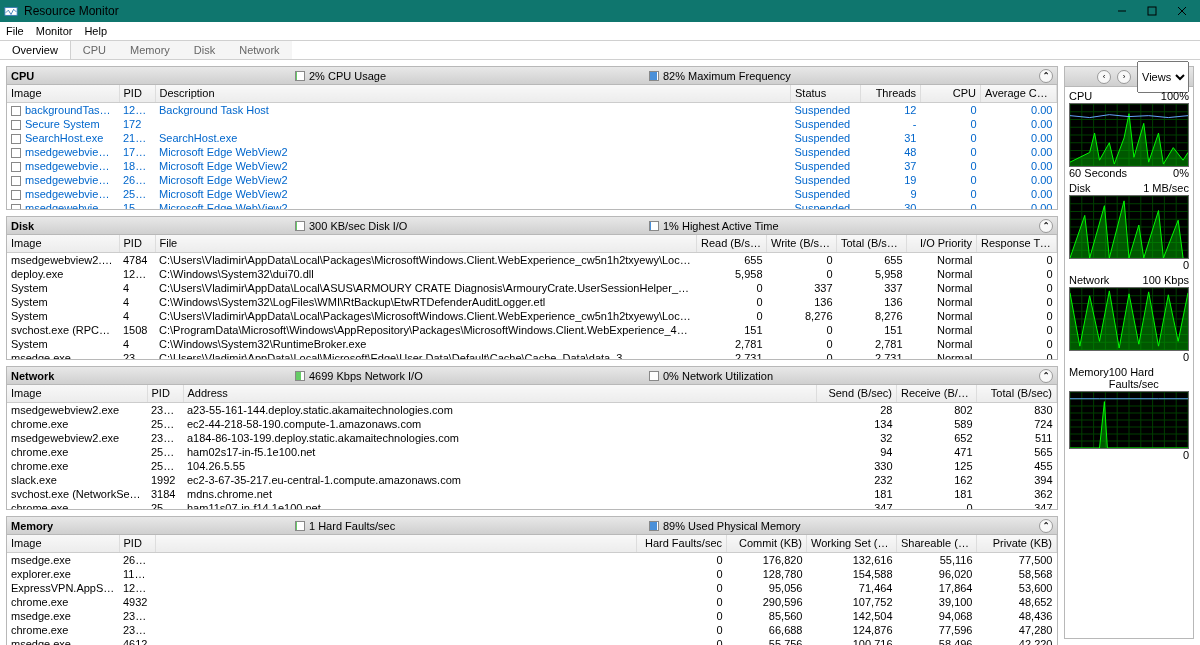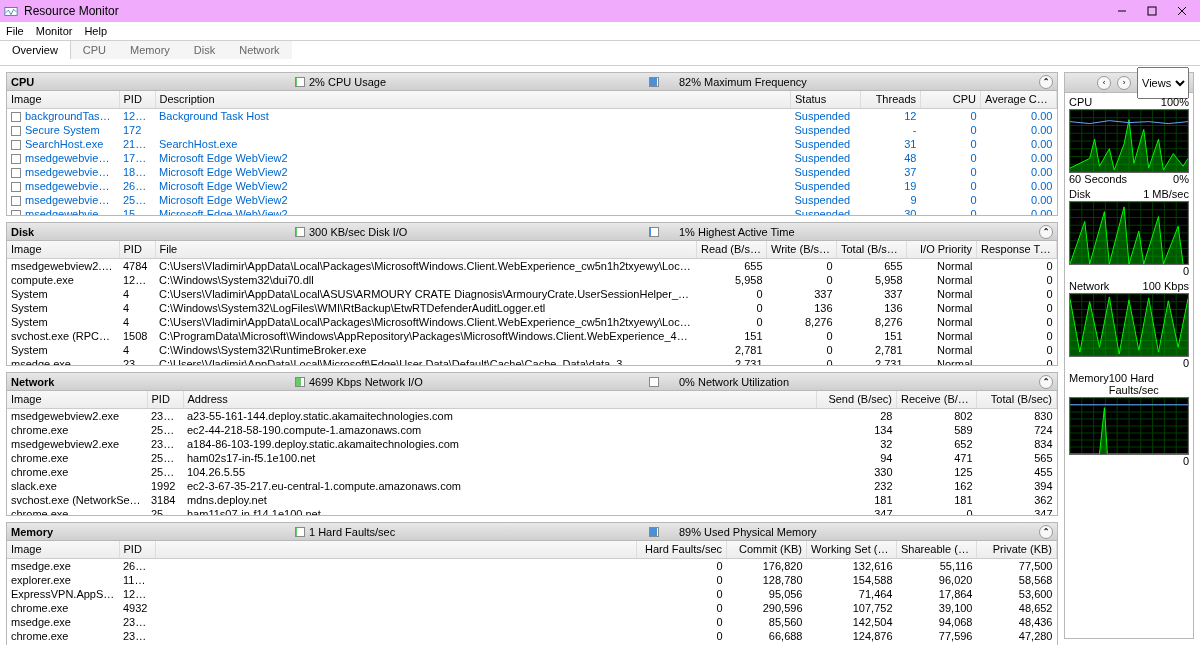--- a/index.html
+++ b/index.html
@@ -1,40 +1,40 @@
 <!DOCTYPE html>
 <html><head>
 <meta charset="utf-8">
 <style>
 * { margin: 0; padding: 0; box-sizing: border-box; font-family: "Segoe UI", Tahoma, sans-serif; font-size: 11px; }
 body { background: #fff; width: 1200px; height: 645px; overflow: hidden; display: flex; flex-direction: column; }
 
-.titlebar { height: 22px; display: flex; align-items: center; padding: 0 4px; background: #f0abfc; }
+.titlebar { height: 22px; display: flex; align-items: center; padding: 0 4px; background: #0f766e; }
 .titlebar .app-icon { width: 14px; height: 14px; margin-right: 6px; }
 .titlebar .title { flex: 1; font-size: 12px; }
 .titlebar .win-btns { display: flex; gap: 18px; padding-right: 8px; }
 .titlebar .win-btn { width: 12px; height: 12px; display: flex; align-items: center; justify-content: center; cursor: pointer; }
 
 .menubar { height: 18px; display: flex; align-items: center; gap: 12px; padding: 0 6px; font-size: 12px; }
 .menubar span { cursor: pointer; }
 
-.tabs { height: 26px; border-top: 1px solid #d0d0d0; border-bottom: 1px solid #d0d0d0; display: flex; align-items: flex-start; }
+.tabs { height: 20px; border-top: 1px solid #d0d0d0; border-bottom: 1px solid #d0d0d0; display: flex; align-items: center; }
 .tab { padding: 3px 12px; cursor: pointer; display: flex; align-items: center; color: #666; }
 .tab.active { background: #fff; border-right: 1px solid #d0d0d0; color: #000; }
 .tab:not(.active) { background: #f5f5f5; }
 
 .content-area { flex: 1; display: flex; overflow: hidden; }
 .main-pane { flex: 1; overflow-y: auto; padding: 6px; display: flex; flex-direction: column; gap: 6px; }
 .side-pane { width: 136px; padding: 6px 6px 6px 0; }
 
 .panel { border: 1px solid #b8b8b8; }
 .panel-head { height: 18px; background: linear-gradient(#e8e8e8,#cfcfcf); display: flex; align-items: center; padding: 0 4px; gap: 4px; font-weight: bold; font-size: 11px; border-bottom: 1px solid #b8b8b8; }
 .panel-head .pname { width: 280px; }
 .panel-head .stat { width: 350px; font-weight: normal; display: flex; align-items: center; gap: 4px;}
-.panel-head .stat2 { flex:1; font-weight: normal; display:flex; align-items:center; gap:20px;}
+.panel-head .stat2 { flex:1; font-weight: normal; display:flex; align-items:center; gap:4px;}
 .panel-head .chev { margin-left: auto; width: 14px; height: 14px; border: 1px solid #999; background:#f8f8f8; border-radius:7px; display:flex;align-items:center;justify-content:center; cursor:pointer; font-size:8px;}
 .sq { width:10px; height:10px; border:1px solid #888; background:#fff; display:inline-block; position:relative;}
 .sq::after { content:""; position:absolute; left:0; top:0; bottom:0; background:#6c6; }
 .sq[data-fill="2"]::after{width:2%;} .sq[data-fill="82"]::after{width:82%;background:#4a90d9;}
 .sq[data-fill="g300"]::after{width:15%;} .sq[data-fill="b1"]::after{width:1%;background:#4a90d9;}
 .sq[data-fill="g4699"]::after{width:60%;} .sq[data-fill="b0"]::after{width:0%;}
 .sq[data-fill="g1"]::after{width:3%;} .sq[data-fill="b89"]::after{width:89%;background:#4a90d9;}
 
 table { width: 100%; border-collapse: collapse; table-layout: fixed; }
 th { text-align: left; font-weight: normal; height: 17px; padding: 2px 4px; background: linear-gradient(#f8f8f8,#ececec); border-right: 1px solid #ddd; border-bottom:1px solid #ccc; white-space:nowrap; overflow:hidden; text-overflow:ellipsis;}
@@ -264,21 +264,21 @@
                 <td>msedgewebview2.exe</td>
                 <td>4784</td>
                 <td>C:\Users\Vladimir\AppData\Local\Packages\MicrosoftWindows.Client.WebExperience_cw5n1h2txyewy\LocalState\EBWebView\GrShaderCache\data_1</td>
                 <td class="r">655</td>
                 <td class="r">0</td>
                 <td class="r">655</td>
                 <td class="r">Normal</td>
                 <td class="r">0</td>
               </tr>
               <tr>
-                <td>compute.exe</td>
+                <td>deploy.exe</td>
                 <td>12900</td>
                 <td>C:\Windows\System32\dui70.dll</td>
                 <td class="r">5,958</td>
                 <td class="r">0</td>
                 <td class="r">5,958</td>
                 <td class="r">Normal</td>
                 <td class="r">0</td>
               </tr>
               <tr>
                 <td>System</td>
@@ -394,21 +394,21 @@
                 <td class="r">134</td>
                 <td class="r">589</td>
                 <td class="r">724</td>
               </tr>
               <tr>
                 <td>msedgewebview2.exe</td>
                 <td>23772</td>
                 <td>a184-86-103-199.deploy.static.akamaitechnologies.com</td>
                 <td class="r">32</td>
                 <td class="r">652</td>
-                <td class="r">834</td>
+                <td class="r">511</td>
               </tr>
               <tr>
                 <td>chrome.exe</td>
                 <td>25688</td>
                 <td>ham02s17-in-f5.1e100.net</td>
                 <td class="r">94</td>
                 <td class="r">471</td>
                 <td class="r">565</td>
               </tr>
               <tr>
@@ -423,21 +423,21 @@
                 <td>slack.exe</td>
                 <td>1992</td>
                 <td>ec2-3-67-35-217.eu-central-1.compute.amazonaws.com</td>
                 <td class="r">232</td>
                 <td class="r">162</td>
                 <td class="r">394</td>
               </tr>
               <tr>
                 <td>svchost.exe (NetworkService -p)</td>
                 <td>3184</td>
-                <td>mdns.deploy.net</td>
+                <td>mdns.chrome.net</td>
                 <td class="r">181</td>
                 <td class="r">181</td>
                 <td class="r">362</td>
               </tr>
               <tr>
                 <td>chrome.exe</td>
                 <td>25688</td>
                 <td>ham11s07-in-f14.1e100.net</td>
                 <td class="r">347</td>
                 <td class="r">0</td>

